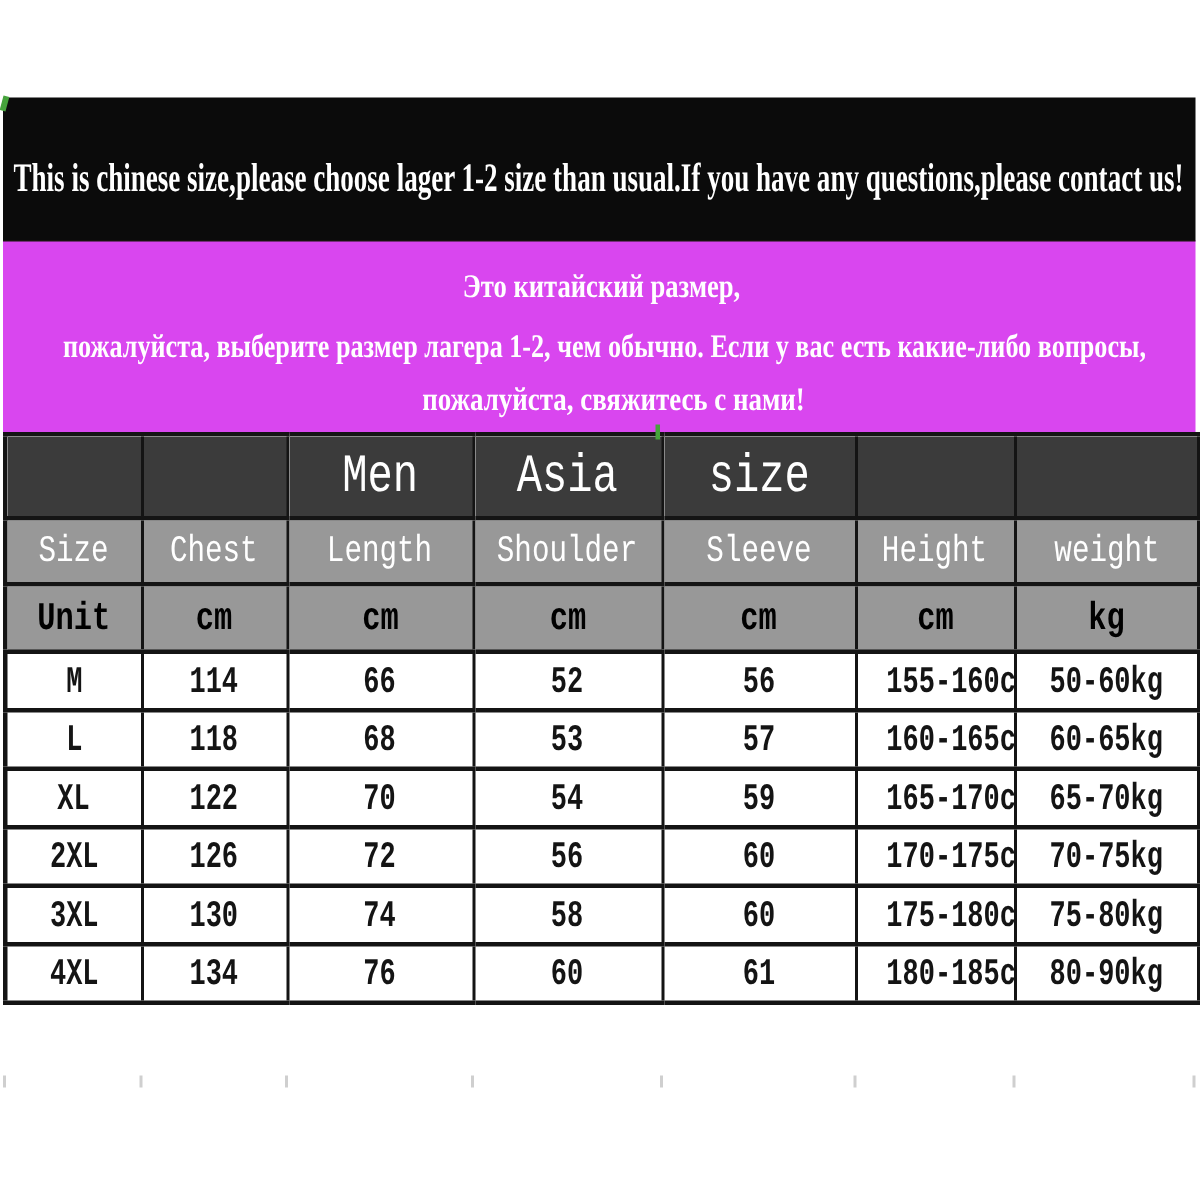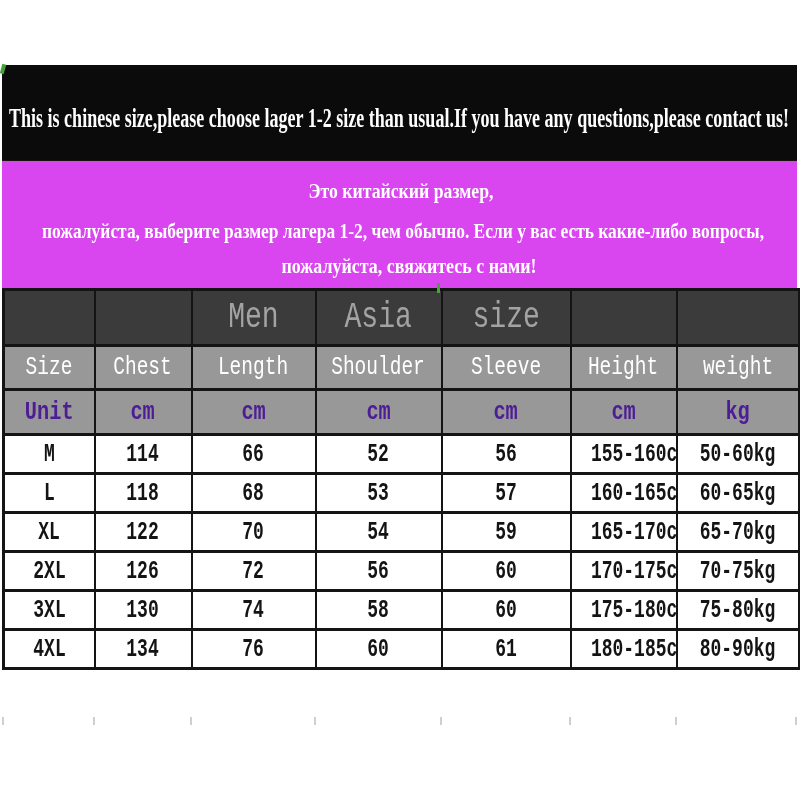--- a/index.html
+++ b/index.html
@@ -36,33 +36,33 @@
   }
   .size-table{border:3px solid #141414;}
   .row-dark td{background:#3b3b3b;}
   .row-gray td{background:#989898;}
   .row-data td{background:#ffffff;}
   
   .cz{display:inline-block;transform:scaleX(0.78);transform-origin:center;}
   .cz-ru{display:inline-block;transform:scaleX(0.85);transform-origin:center;}
   .cz-data{display:inline-block;transform:scaleX(0.72);transform-origin:center;}
   .row-group td{
-    height:53px;color:#a3a3a3;
+    height:53px;color:#ffffff;
     font-family:"Liberation Mono",monospace;font-size:36px;font-weight:400;
   }
   .row-colen td{
     height:41px;color:#ffffff;
     font-family:"Liberation Mono",monospace;font-size:25px;font-weight:400;
   }
   .row-colru td{
     height:31px;color:#dde6f2;
     font-family:"Liberation Serif",serif;font-weight:bold;
   }
   .row-units td{
-    height:42px;color:#4c1d95;
+    height:42px;color:#000000;
     font-family:"Liberation Mono",monospace;font-size:26px;font-weight:700;
   }
   .row-data td{
     height:36px;color:#141414;
     font-family:"Liberation Mono",monospace;font-size:25px;font-weight:700;
   }
   .fs16{font-size:16px;} .fs17{font-size:17px;} .fs18{font-size:18px;}
   .fs19{font-size:19px;} .fs21{font-size:21px;}
   .und{text-decoration:underline;}
   

